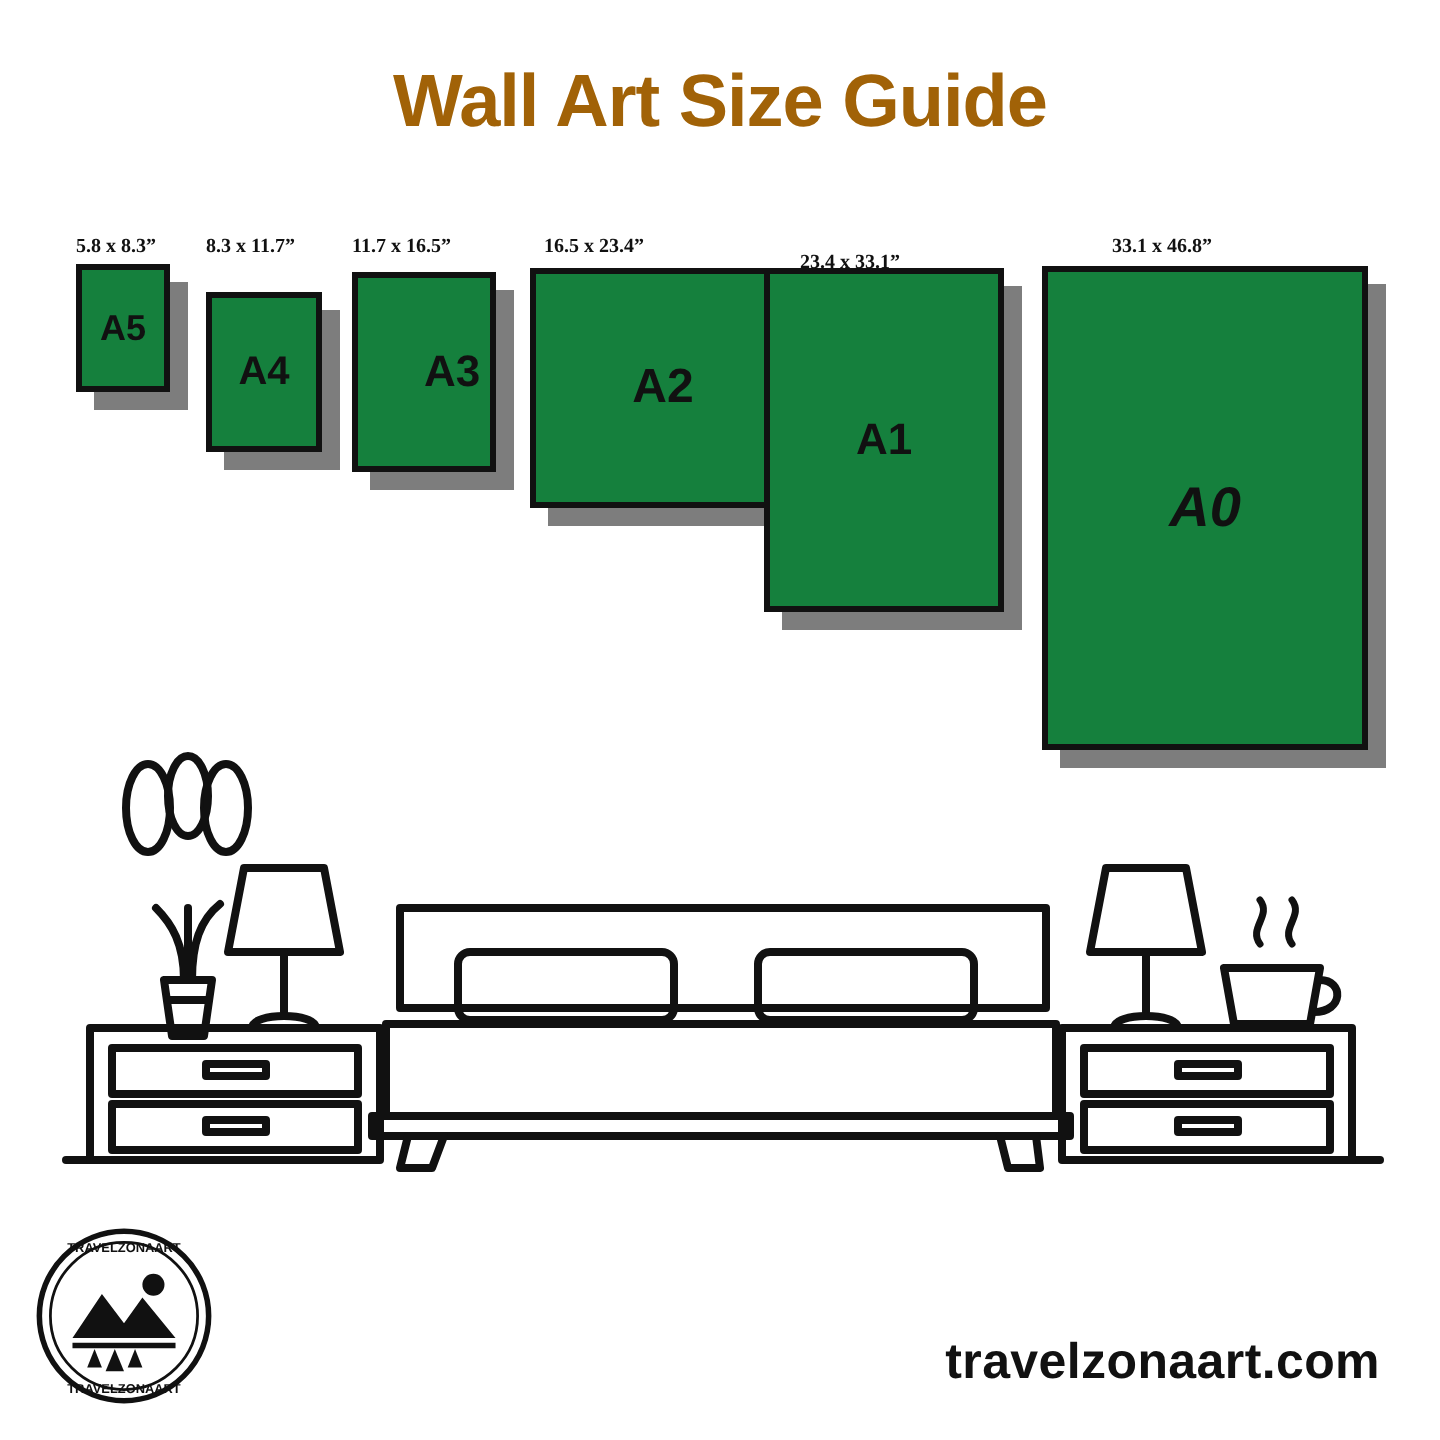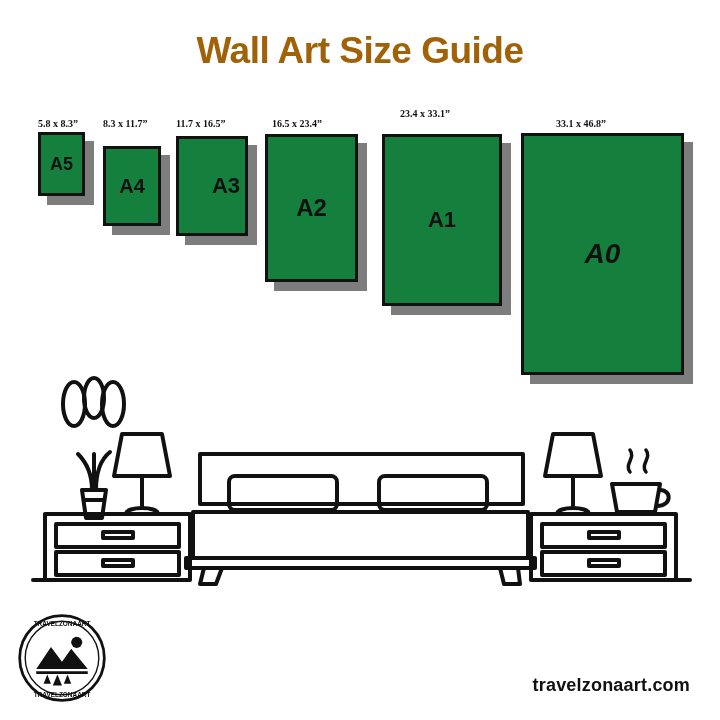--- a/index.html
+++ b/index.html
@@ -88,21 +88,21 @@
     top: 372px;
     width: 720px;
     height: 235px;
   }
 
   
   .site-url {
     position: absolute;
     right: 30px;
     bottom: 24px;
-    font-size: 18px;
+    font-size: 25px;
     font-weight: bold;
     color: #111111;
     letter-spacing: 0.2px;
   }
   #logo {
     position: absolute;
     left: 16px;
     bottom: 16px;
     width: 92px;
     height: 92px;
@@ -134,35 +134,35 @@
     <div class="dim-label" style="left:103px; top:118px;">8.3 x 11.7”</div>
 
     <div class="frame-group" style="left:176px; top:136px; width:72px; height:100px;">
       <div class="frame-shadow"></div>
       <div class="frame-box">
         <span class="frame-label" style="font-size:22px;margin-left:28px;">A3</span>
       </div>
     </div>
     <div class="dim-label" style="left:176px; top:118px;">11.7 x 16.5”</div>
 
-    <div class="frame-group" style="left:265px; top:134px; width:93px; height:148px;">
+    <div class="frame-group" style="left:265px; top:134px; width:93px; height:120px;padding-left:40px;">
       <div class="frame-shadow"></div>
       <div class="frame-box">
         <span class="frame-label" style="font-size:24px;">A2</span>
       </div>
     </div>
     <div class="dim-label" style="left:272px; top:118px;">16.5 x 23.4”</div>
 
     <div class="frame-group" style="left:382px; top:134px; width:120px; height:172px;">
       <div class="frame-shadow"></div>
       <div class="frame-box">
         <span class="frame-label" style="font-size:22px;">A1</span>
       </div>
     </div>
-    <div class="dim-label" style="left:400px; top:108px;">23.4 x 33.1”</div>
+    <div class="dim-label" style="left:400px; top:126px;">23.4 x 33.1”</div>
 
     <div class="frame-group" style="left:521px; top:133px; width:163px; height:242px;font-style:italic;">
       <div class="frame-shadow"></div>
       <div class="frame-box">
         <span class="frame-label" style="font-size:28px;">A0</span>
       </div>
     </div>
     <div class="dim-label" style="left:556px; top:118px;">33.1 x 46.8”</div>
 
   </div>

